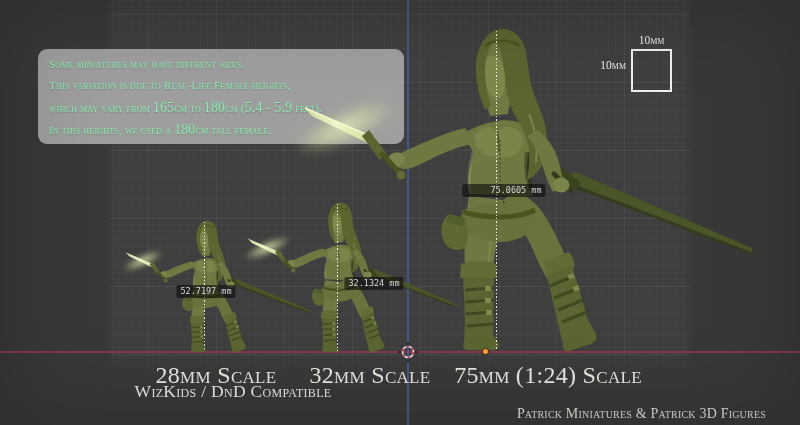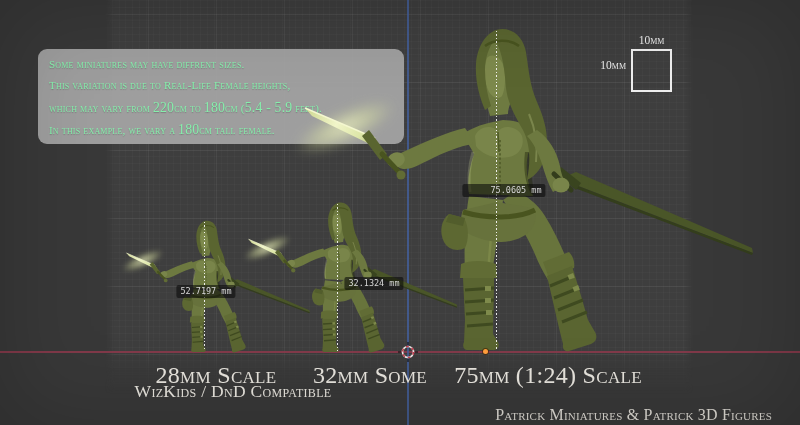--- a/index.html
+++ b/index.html
@@ -57,43 +57,43 @@
   .b32{left:335px;top:277px;margin-left:39px;}
   .b75{left:504px;top:184px;padding-left:28px;}
 
   
   .slabel{position:absolute;transform:translateX(-50%);white-space:nowrap;
      color:#e7e4dd;font-variant:small-caps;font-size:24px;letter-spacing:.3px;}
   .l28{left:216px;top:362px;}
   .l32{left:370px;top:362px;}
   .l75{left:527px;top:362px;margin-left:21px;}
   .lsub{left:233px;top:381px;font-size:17.5px;}
-  .credit{position:absolute;right:28px;top:406px;color:#dcd9d2;
-     font-variant:small-caps;font-size:16px;letter-spacing:.2px;white-space:nowrap;}
+  .credit{position:absolute;right:34px;top:406px;color:#dcd9d2;
+     font-variant:small-caps;font-size:14px;letter-spacing:.2px;white-space:nowrap;}
 
   .figures{position:absolute;left:0;top:0;}
   .vignette{position:absolute;inset:0;box-shadow:inset 0 0 90px rgba(0,0,0,.2);pointer-events:none;}
 </style>
 </head>
 <body>
 
 <div class="stage">
 
   <div class="grid-h">
       <div class="grid-v"></div>
     </div>
 
   <div class="axis-x"></div>
   <div class="axis-z"></div>
 
   <div class="info-box">
     <div class="iline">Some miniatures may have diffrent sizes.</div>
     <div class="iline">This variation is due to Real-Life Female heights,</div>
-    <div class="iline"><span>which may vary from </span><span class="num">220</span><span>cm to </span><span class="num">180</span><span>cm (</span><span class="num">5.4 - 5.9</span><span> feet).</span></div>
-    <div class="iline"><span>In this example, we vary a </span><span class="num">180</span><span>cm tall female.</span></div>
+    <div class="iline"><span>which may vary from </span><span class="num">165</span><span>cm to </span><span class="num">180</span><span>cm (</span><span class="num">5.4 - 5.9</span><span> feet).</span></div>
+    <div class="iline"><span>In this heights, we used a </span><span class="num">180</span><span>cm tall female.</span></div>
   </div>
 
   <div class="ref-square"></div>
   <div class="ref-top">10mm</div>
   <div class="ref-side">10mm</div>
 
   <svg class="figures" width="800" height="425" viewBox="0 0 800 425">
     <defs>
       <filter id="blurGlow" x="-60%" y="-60%" width="220%" height="220%">
           <feGaussianBlur stdDeviation="6"></feGaussianBlur>
@@ -200,19 +200,19 @@
 
   <div class="mline m28"></div>
   <div class="mline m32"></div>
   <div class="mline m75"></div>
   <div class="badge b28">52.7197 mm</div>
   <div class="badge b32">32.1324 mm</div>
   <div class="badge b75">75.0605 mm</div>
 
   <div class="slabel l28">28mm Scale</div>
   <div class="slabel lsub">WizKids / DnD Compatible</div>
-  <div class="slabel l32">32mm Some</div>
+  <div class="slabel l32">32mm Scale</div>
   <div class="slabel l75">75mm (1:24) Scale</div>
 
   <div class="credit">Patrick Miniatures &amp; Patrick 3D Figures</div>
 
   <div class="vignette"></div>
 </div>
 
 </body></html>

